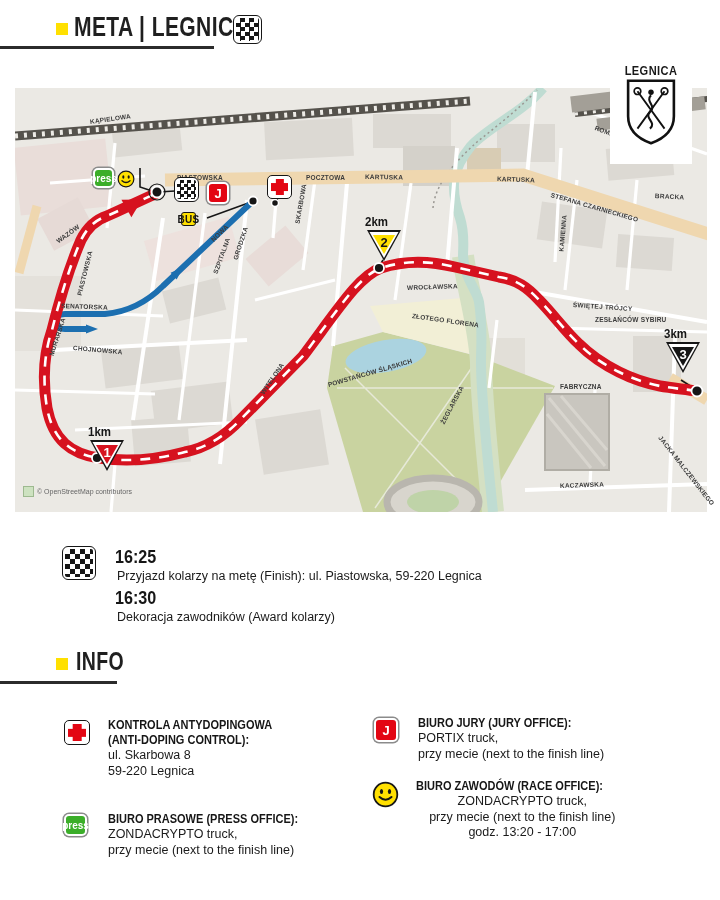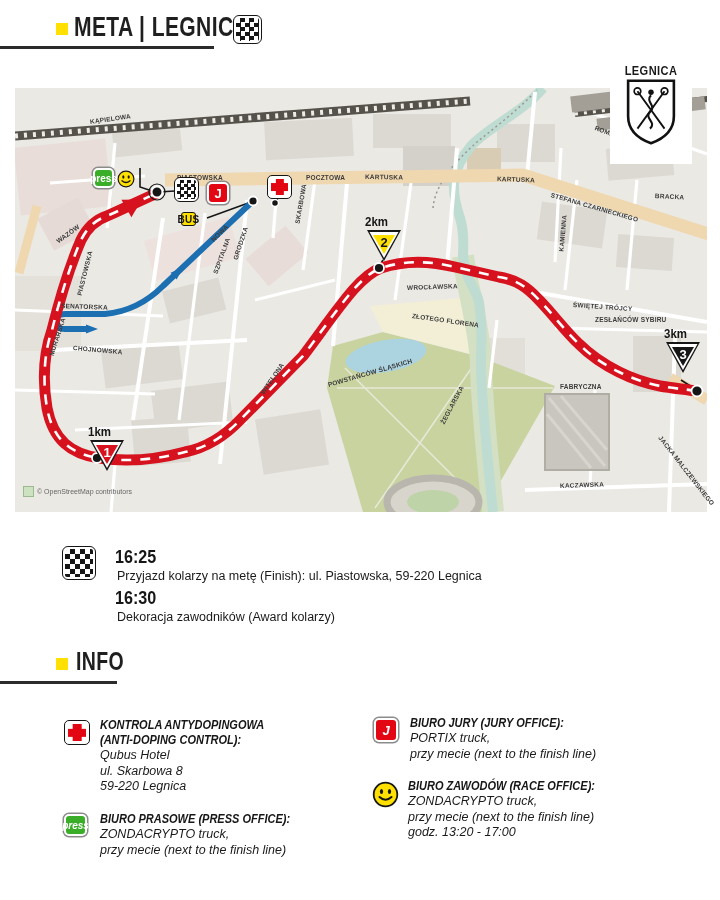--- a/index.html
+++ b/index.html
@@ -49,21 +49,21 @@
   .attr{position:absolute;left:8px;top:398px;font-size:7px;color:#666;
         display:flex;gap:3px;align-items:center;}
   .attr .osm{width:9px;height:9px;background:#cde2c0;border:1px solid #9db98f;}
 
   
   .sch-time{position:absolute;font-size:19px;font-weight:bold;transform:scaleX(.85);
             transform-origin:0 0;white-space:nowrap;color:#161616;}
   .sch-desc{position:absolute;font-size:12.5px;color:#1a1a1a;white-space:nowrap;}
 
   
-  .iblock{position:absolute;display:flex;gap:4px;font-style:italic;}
+  .iblock{position:absolute;display:flex;gap:12px;}
   .icn{width:32px;flex:0 0 auto;position:relative;}
   .it{font-size:12.5px;font-weight:bold;display:block;transform:scaleX(.88);
       transform-origin:0 0;white-space:nowrap;line-height:15px;color:#161616;}
   .il{font-size:12.5px;display:block;line-height:15.5px;white-space:nowrap;}
 </style>
 </head>
 <body>
 
 <div class="page">
 
@@ -328,21 +328,20 @@
   <div class="iblock" style="left:64px;top:718px;">
     <div class="icn">
       <div class="crossbox" style="left:0;top:2px;width:24px;height:23px;">
           <i class="v"></i>
           <i class="h"></i>
         </div>
     </div>
     <div>
       <span class="it">KONTROLA ANTYDOPINGOWA</span>
       <span class="it">(ANTI-DOPING CONTROL):</span>
-      <span class="il">Qubus Hotel</span>
       <span class="il">ul. Skarbowa 8</span>
       <span class="il">59-220 Legnica</span>
     </div>
   </div>
 
   <div class="iblock" style="left:64px;top:812px;">
     <div class="icn">
       <div class="poi press" style="left:0;top:2px;width:23px;height:22px;">press</div>
     </div>
     <div>
@@ -356,21 +355,21 @@
     <div class="icn">
       <div class="poi jury" style="left:0;top:2px;width:24px;height:24px;">J</div>
     </div>
     <div>
       <span class="it">BIURO JURY (JURY OFFICE):</span>
       <span class="il">PORTIX truck,</span>
       <span class="il">przy mecie (next to the finish line)</span>
     </div>
   </div>
 
-  <div class="iblock" style="left:372px;top:779px;">
+  <div class="iblock" style="left:372px;top:779px;text-align:center;">
     <div class="icn" style="position:relative;">
       <svg width="27" height="27" viewBox="0 0 27 27" style="position:absolute;left:0;top:2px;">
         <circle cx="13.5" cy="13.5" r="11.8" fill="#FFE000" stroke="#161616" stroke-width="1.8"></circle>
         <ellipse cx="9.5" cy="10.5" rx="1.6" ry="2.6" fill="#161616"></ellipse>
         <ellipse cx="17.5" cy="10.5" rx="1.6" ry="2.6" fill="#161616"></ellipse>
         <path d="M 7.5,16 Q 13.5,21.5 19.5,16" fill="none" stroke="#161616" stroke-width="2" stroke-linecap="round"></path>
       </svg>
     </div>
     <div>
       <span class="it">BIURO ZAWODÓW (RACE OFFICE):</span>

